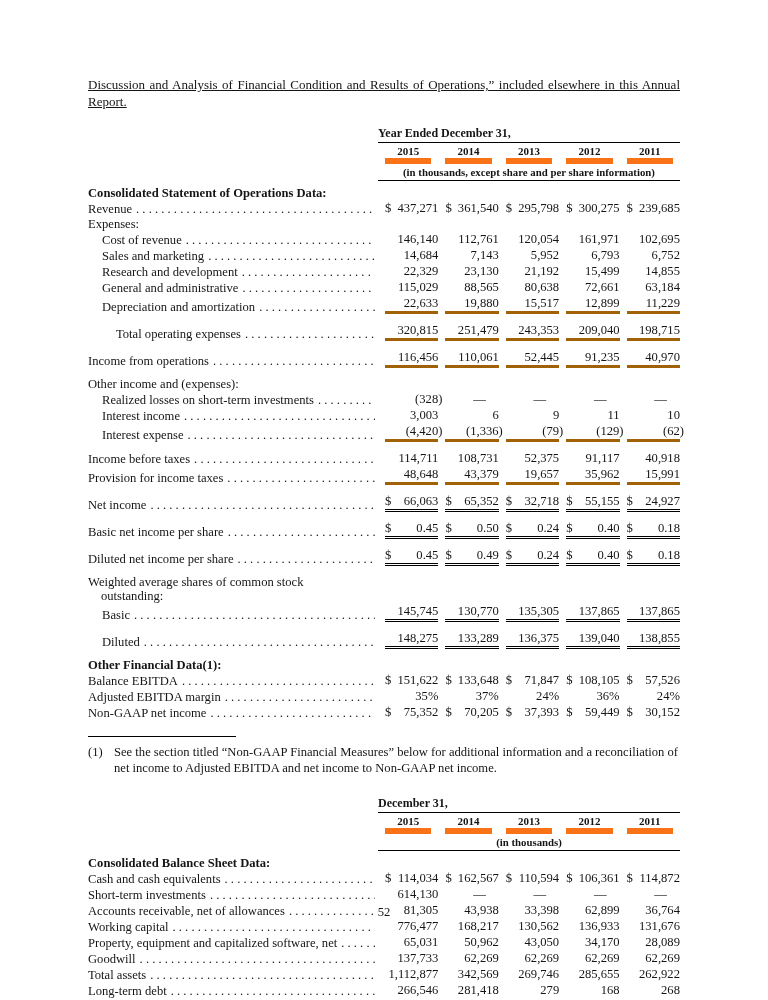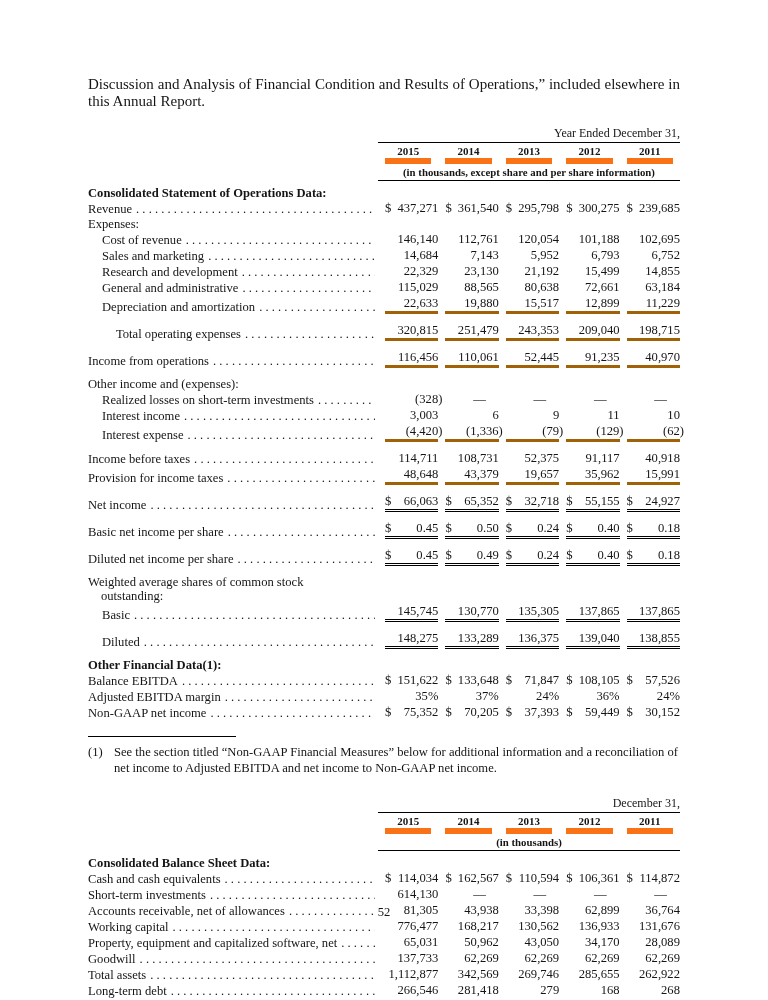--- a/index.html
+++ b/index.html
@@ -4,29 +4,29 @@
 <style>
   * { margin:0; padding:0; box-sizing:border-box; }
   html,body { background:#ffffff; }
   body {
     width:768px; height:1000px; position:relative;
     font-family:"Liberation Serif","DejaVu Serif",serif;
     color:#151515;
   }
   .page { position:absolute; inset:0; padding:76px 88px 0 88px; }
 
-  .intro { font-size:15px; line-height:17px; text-align:justify; }
+  .intro { font-size:13px; line-height:17px; text-align:justify;text-decoration:underline; }
 
   .fin-table { width:592px; }
   .fin-table.ops { margin-top:16px; }
   .fin-table.bs  { margin-top:20px; }
 
   .thead-cols { margin-left:290px; width:302px; }
   .period {
-    font-weight:normal; font-size:12px; text-align:right;
+    font-weight:bold; font-size:12px; text-align:left;
     padding-bottom:1px; border-bottom:1px solid #000;
   }
   .years { display:grid; grid-template-columns:repeat(5,1fr); margin-top:2px; }
   .year {
     text-align:center; font-weight:bold; font-size:11px;
     margin:0 7px; padding-bottom:1px; border-bottom:6px solid #f97316;
   }
   .units {
     font-weight:bold; font-size:10.8px; text-align:center;
     margin-top:2px; padding-bottom:2px; border-bottom:1px solid #000;
@@ -145,21 +145,21 @@
           <div class="vcell">
             <span class="num">146,140</span>
           </div>
           <div class="vcell">
             <span class="num">112,761</span>
           </div>
           <div class="vcell">
             <span class="num">120,054</span>
           </div>
           <div class="vcell">
-            <span class="num">101,188</span>
+            <span class="num">161,971</span>
           </div>
           <div class="vcell">
             <span class="num">102,695</span>
           </div>
         </div>
         <div class="trow">
           <div class="lcell ind1">
             <span class="lbl">Sales and marketing</span>
             <span class="leader"></span>
           </div>

